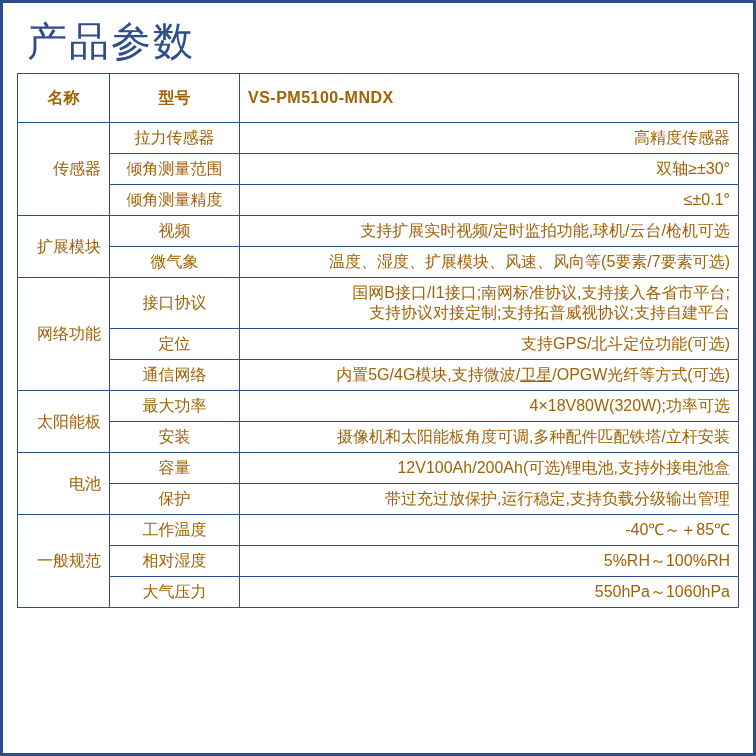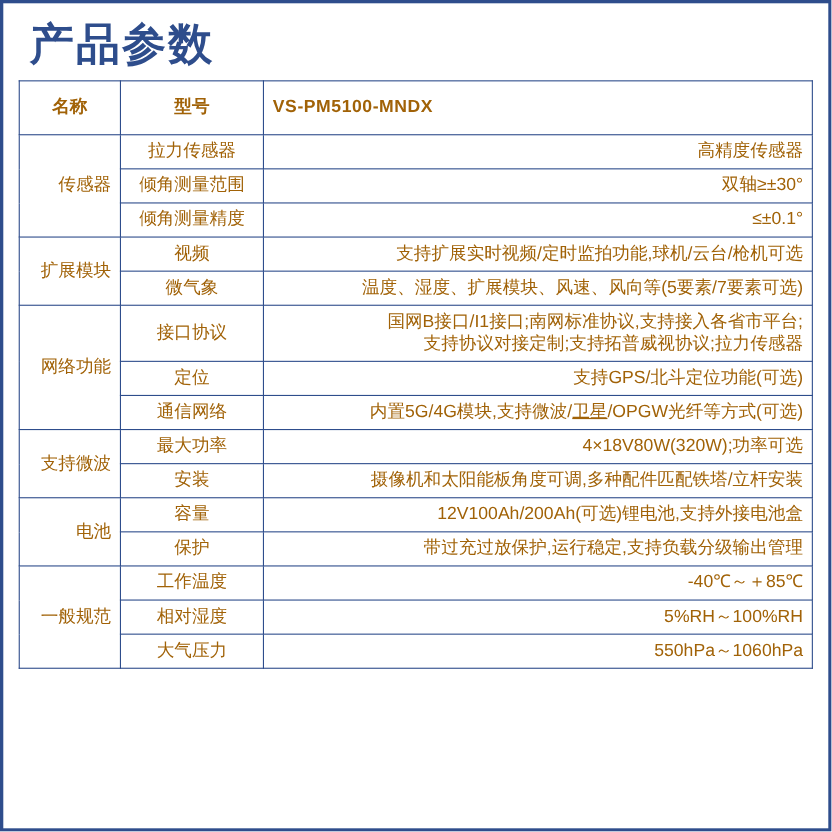--- a/index.html
+++ b/index.html
@@ -16,21 +16,21 @@
   .page {
     position: relative;
     width: 756px;
     height: 756px;
     box-sizing: border-box;
     border: 3px solid #2e4d8c;
     background: #fff;
   }
   .title {
     font-size: 40px;
-    font-weight: bold;
+    font-weight: normal;
     color: #2e4d8c;
     letter-spacing: 2px;
     padding: 16px 0 10px 24px;
     line-height: 1.1;
     white-space: nowrap;
   }
   .table-wrap {
     padding: 0 14px 14px 14px;
   }
   table.spec {
@@ -128,34 +128,34 @@
         <tr>
           <td class="sub">微气象</td>
           <td class="val">温度、湿度、扩展模块、风速、风向等(5要素/7要素可选)</td>
         </tr>
 
         <tr>
           <td class="grp" rowspan="3">网络功能</td>
           <td class="sub">接口协议</td>
           <td class="val two-line">
             <div>国网B接口/I1接口;南网标准协议,支持接入各省市平台;</div>
-            <div>支持协议对接定制;支持拓普威视协议;拉力传感器</div>
+            <div>支持协议对接定制;支持拓普威视协议;支持自建平台</div>
           </td>
         </tr>
         <tr>
           <td class="sub">定位</td>
           <td class="val">支持GPS/北斗定位功能(可选)</td>
         </tr>
         <tr>
           <td class="sub">通信网络</td>
           <td class="val"><span>内置5G/4G模块,支持微波/</span><span class="u">卫星</span><span>/OPGW光纤等方式(可选)</span></td>
         </tr>
 
         <tr>
-          <td class="grp" rowspan="2">支持微波</td>
+          <td class="grp" rowspan="2">太阳能板</td>
           <td class="sub">最大功率</td>
           <td class="val">4×18V80W(320W);功率可选</td>
         </tr>
         <tr>
           <td class="sub">安装</td>
           <td class="val">摄像机和太阳能板角度可调,多种配件匹配铁塔/立杆安装</td>
         </tr>
 
         <tr>
           <td class="grp" rowspan="2">电池</td>

